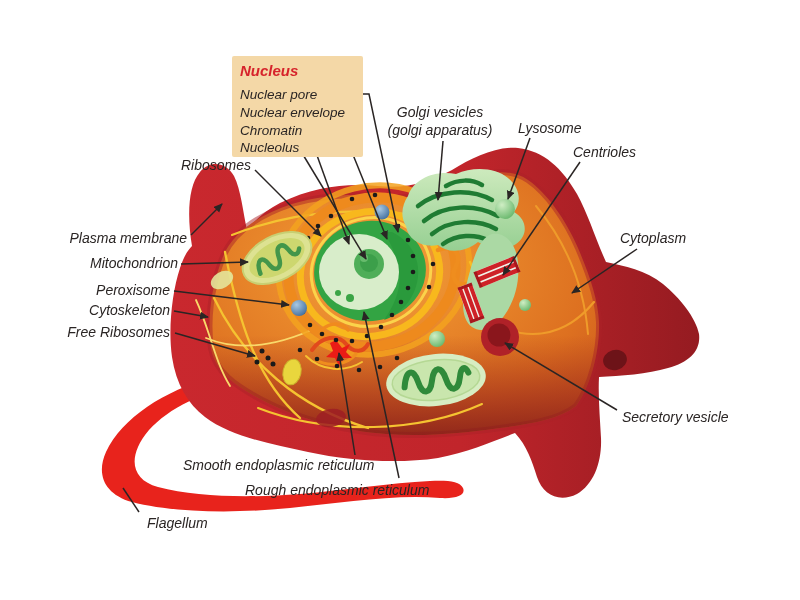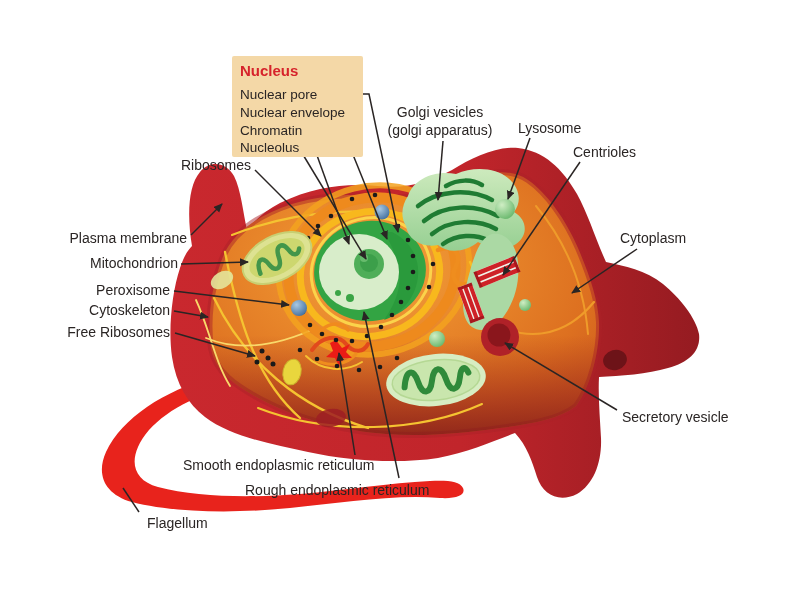--- a/index.html
+++ b/index.html
@@ -1,17 +1,17 @@
 <!DOCTYPE html>
 <html><head>
 <meta charset="utf-8">
 <style>
   html,body{margin:0;padding:0;background:#fff;}
   .stage{position:relative;width:800px;height:600px;background:#ffffff;overflow:hidden;
-         font-family:"Liberation Sans",sans-serif;}
+         font-family:"Liberation Sans",sans-serif;font-style:italic;}
   svg{display:block;}
   .lbl{font-family:"Liberation Sans",sans-serif;font-size:14px;fill:#2a2524;}
   .lbl-small{font-family:"Liberation Sans",sans-serif;font-size:13.5px;fill:#2a2524;}
   .lbl-title{font-family:"Liberation Sans",sans-serif;font-size:15px;font-weight:bold;}
   .leader{stroke:#2a2524;stroke-width:1.5;fill:none;}
 </style>
 </head>
 <body>
 
 <div class="stage">

